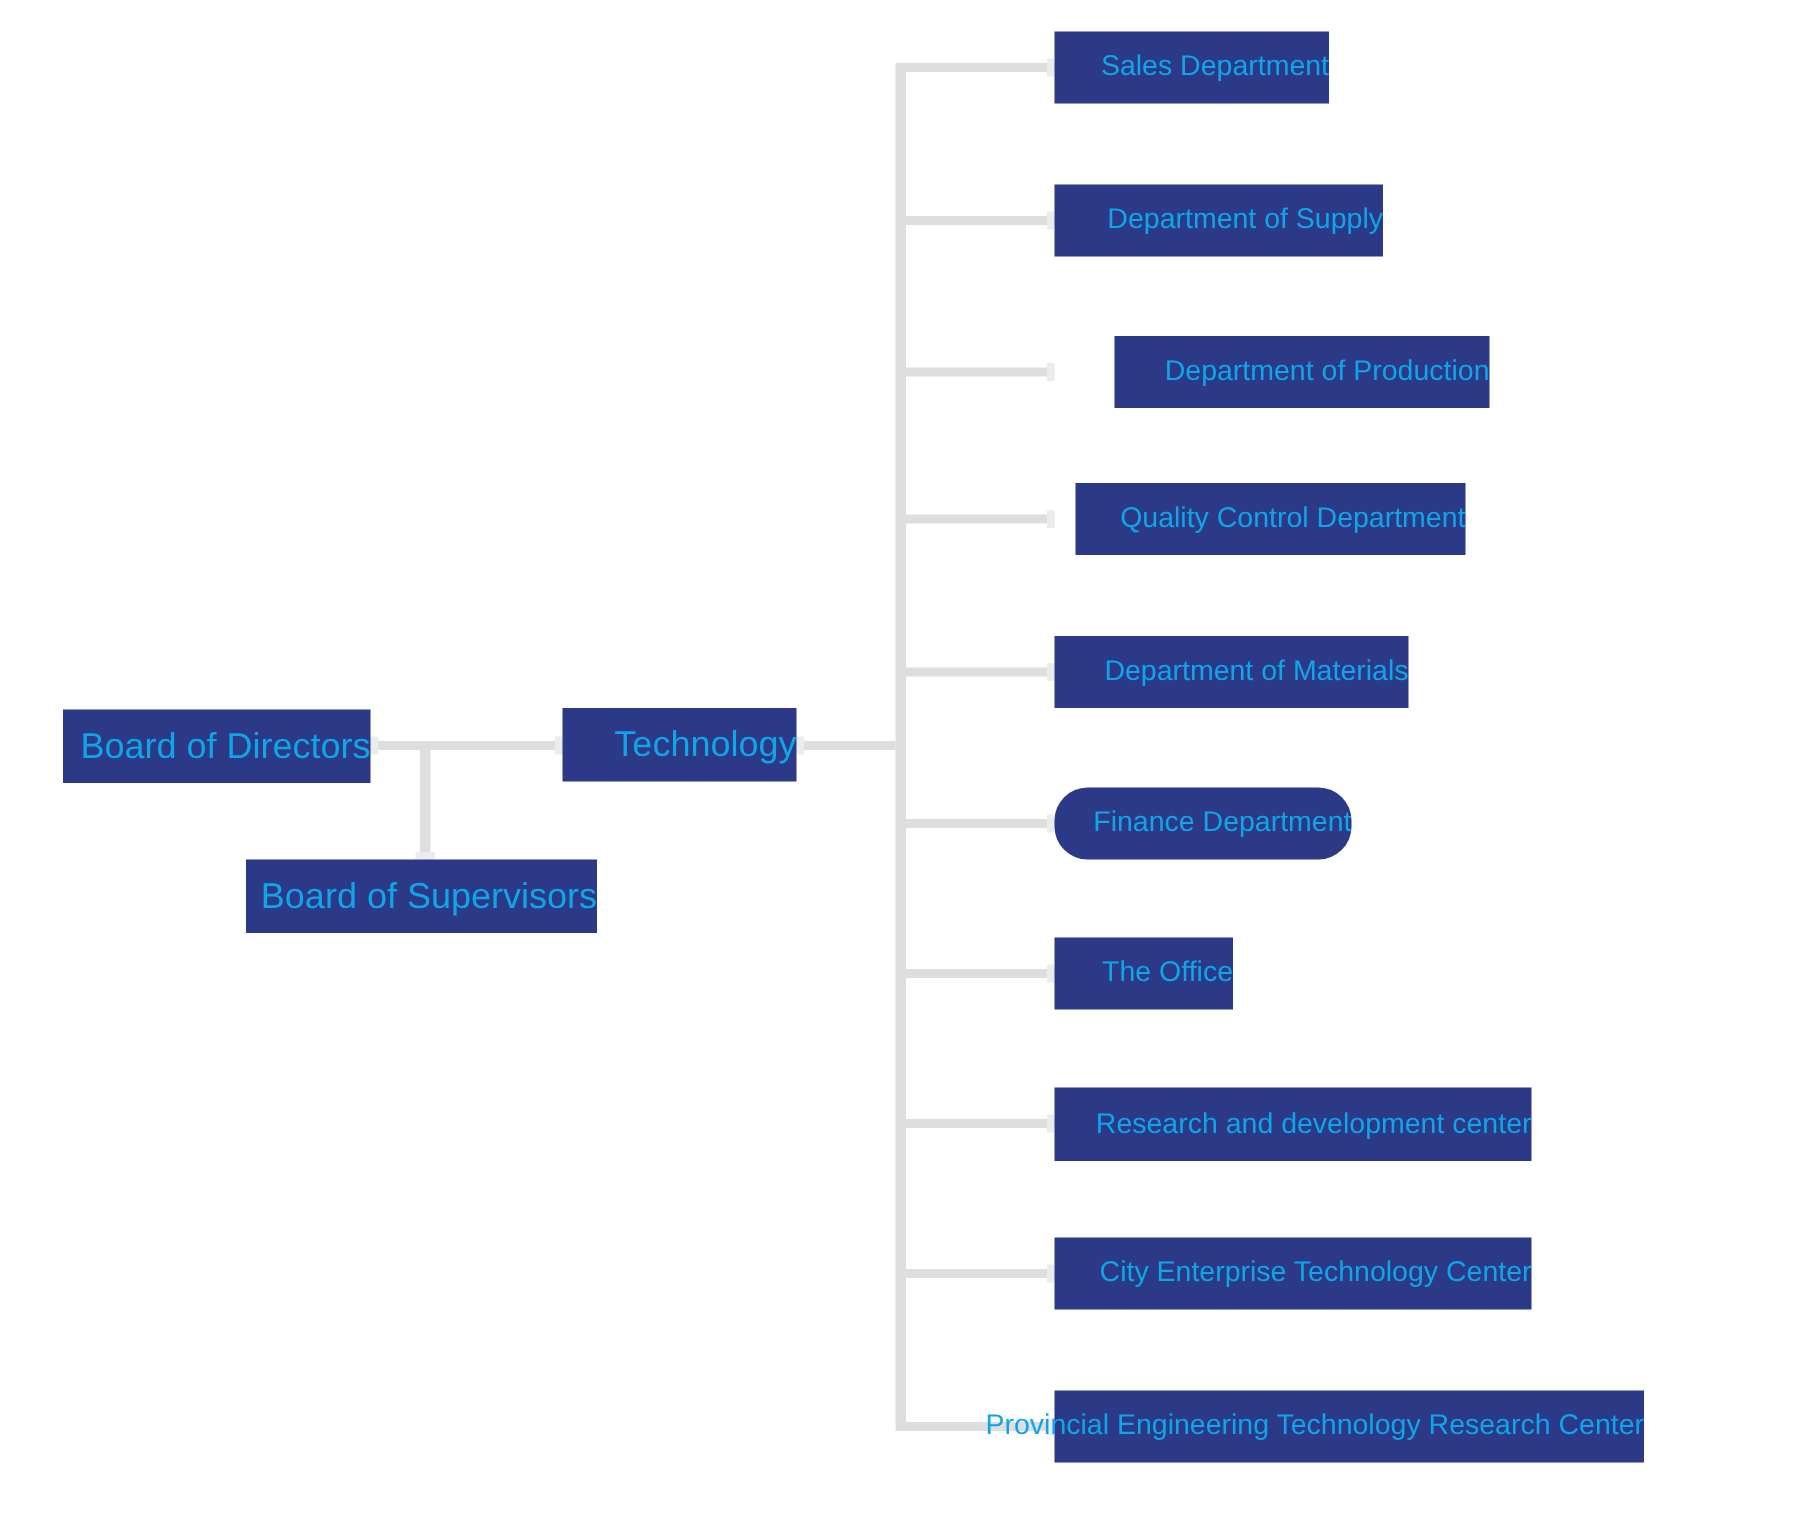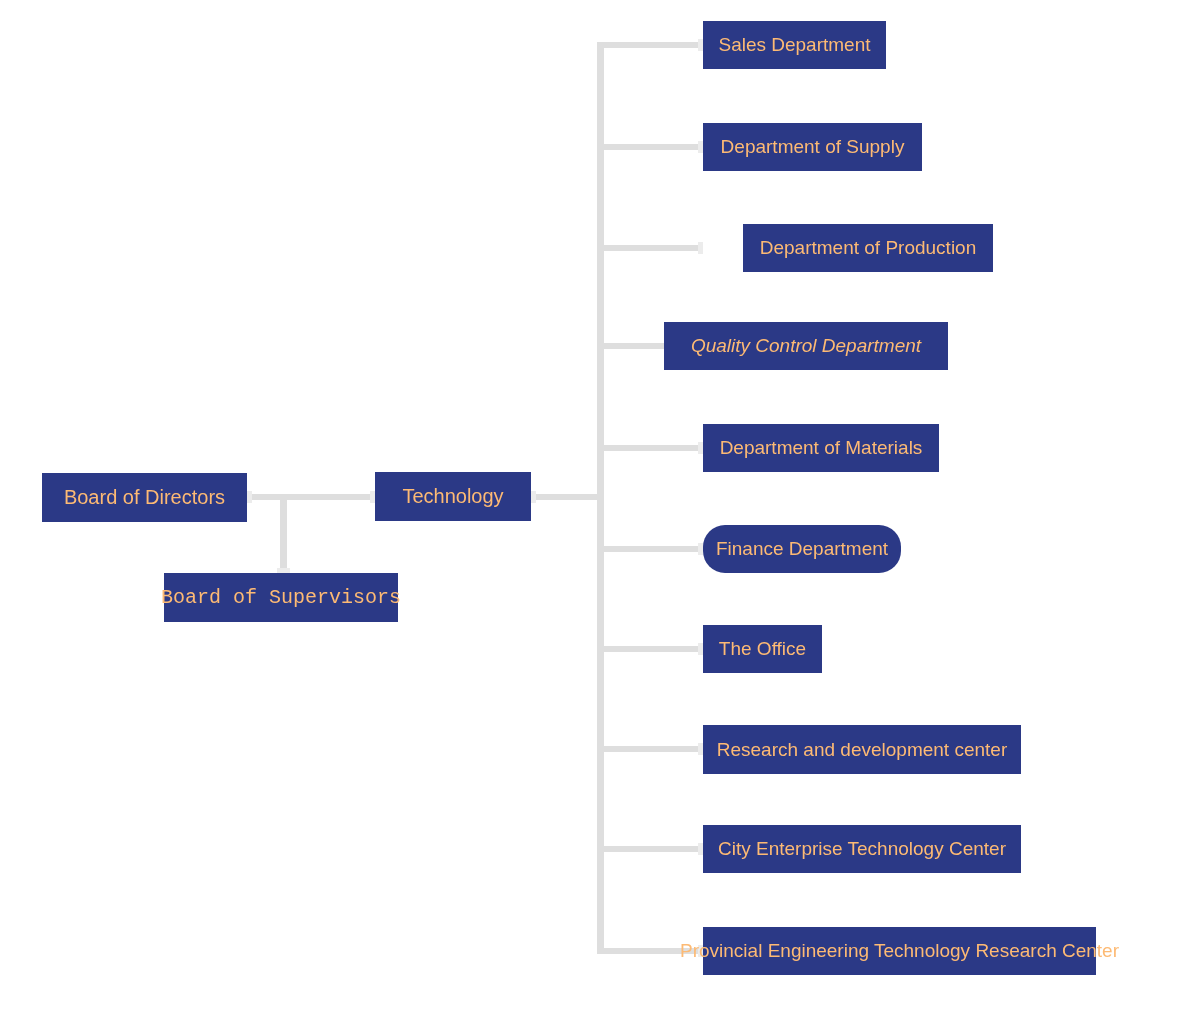--- a/index.html
+++ b/index.html
@@ -7,30 +7,30 @@
     position:relative;
     width:1200px;
     height:1010px;
     background:#ffffff;
     font-family:"Liberation Sans", sans-serif;
     overflow:hidden;
   }
   .node{
     position:absolute;
     background:#2B3986;
-    color:#fdba74;
+    color:#0ea5e9;
     display:flex;
     align-items:center;
-    justify-content:center;
+    justify-content:flex-end;
     text-align:center;
     box-sizing:border-box;
     white-space:nowrap;
     cursor:default;
   }
-  .node.primary{font-size:20px;}
+  .node.primary{font-size:24px;}
   .node.dept{font-size:19px;}
   .h-line{
     position:absolute;
     height:6px;
     background:#DEDEDE;
   }
   .v-line{
     position:absolute;
     width:7px;
     background:#DEDEDE;
@@ -76,34 +76,34 @@
   <div class="h-line cap-r" style="left:604px;top:746px;width:99px;"></div>
   <div class="h-line cap-r" style="left:604px;top:846px;width:99px;"></div>
   <div class="h-line cap-r" style="left:604px;top:948px;width:99px;"></div>
 
   <div class="node primary" style="left:42px;top:473px;width:205px;height:49px;">
     <span>Board of Directors</span>
   </div>
   <div class="node primary" style="left:375px;top:472px;width:156px;height:49px;">
     <span>Technology</span>
   </div>
-  <div class="node primary" style="left:164px;top:573px;width:234px;height:49px;font-family:Liberation Mono, monospace;">
+  <div class="node primary" style="left:164px;top:573px;width:234px;height:49px;">
     <span>Board of Supervisors</span>
   </div>
 
   <div class="node dept" style="left:703px;top:21px;width:183px;height:48px;">
     <span>Sales Department</span>
   </div>
   <div class="node dept" style="left:703px;top:123px;width:219px;height:48px;">
     <span>Department of Supply</span>
   </div>
   <div class="node dept" style="left:703px;top:224px;width:250px;height:48px;margin-left:40px;">
     <span>Department of Production</span>
   </div>
-  <div class="node dept" style="left:664px;top:322px;width:284px;height:48px;font-style:italic;">
+  <div class="node dept" style="left:717px;top:322px;width:260px;height:48px;">
     <span>Quality Control Department</span>
   </div>
   <div class="node dept" style="left:703px;top:424px;width:236px;height:48px;">
     <span>Department of Materials</span>
   </div>
   <div class="node dept" style="left:703px;top:525px;width:198px;height:48px;border-radius:22px;">
     <span>Finance Department</span>
   </div>
   <div class="node dept" style="left:703px;top:625px;width:119px;height:48px;">
     <span>The Office</span>

